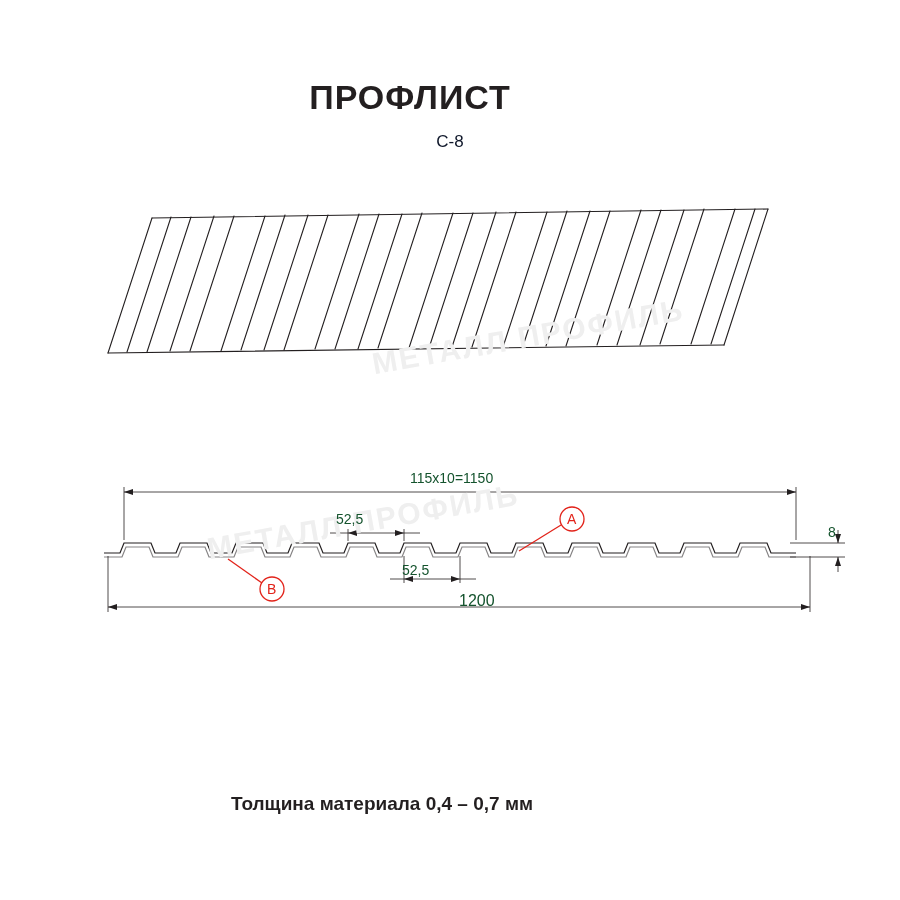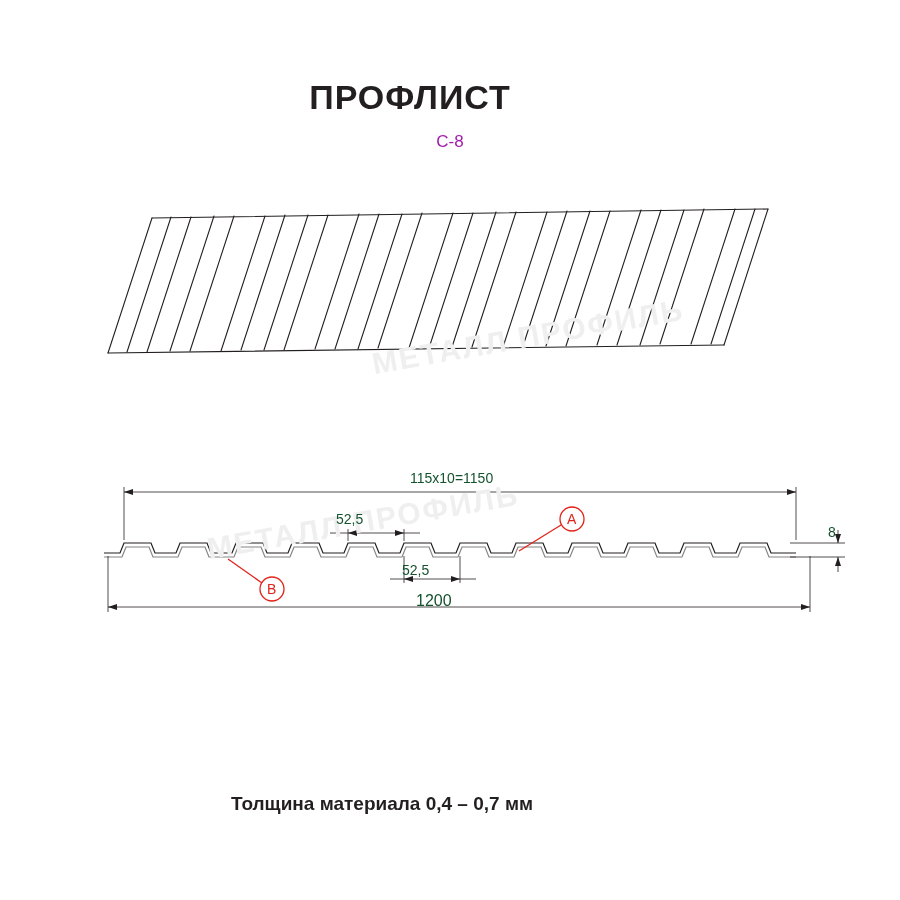--- a/index.html
+++ b/index.html
@@ -32,21 +32,21 @@
     letter-spacing: 1px;
     color: #231f20;
   }
   .subtitle {
     position: absolute;
     top: 132px;
     left: 0;
     width: 900px;
     text-align: center;
     font-size: 17px;
-    color: #a21caf;
+    color: #0f172a;
   }
   .footnote {
     position: absolute;
     top: 793px;
     left: 0;
     width: 764px;
     text-align: center;
     font-size: 19px;
     font-weight: bold;
     color: #231f20;
@@ -199,19 +199,19 @@
 
 <div class="wm" style="left:370px; top:320px;">МЕТАЛЛ ПРОФИЛЬ</div>
 <div class="wm" style="left:205px; top:505px;">МЕТАЛЛ ПРОФИЛЬ</div>
 
 <div class="title">ПРОФЛИСТ</div>
 <div class="subtitle">С-8</div>
 
 <div class="dim-label" style="left:410px; top:470px;">115х10=1150</div>
 <div class="dim-label" style="left:336px; top:511px;">52,5</div>
 <div class="dim-label" style="left:402px; top:562px;">52,5</div>
-<div class="dim-label" style="left:416px; top:592px; font-size:16px;">1200</div>
+<div class="dim-label" style="left:459px; top:592px; font-size:16px;">1200</div>
 <div class="dim-label" style="left:828px; top:524px;">8</div>
 
 <div class="callout-letter" style="left:567px; top:511px;">A</div>
 <div class="callout-letter" style="left:267px; top:581px;">B</div>
 
 <div class="footnote">Толщина материала 0,4 – 0,7 мм</div>
 
 </body></html>

